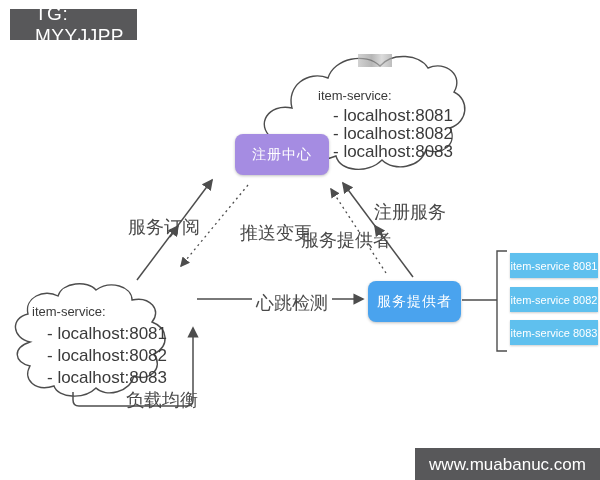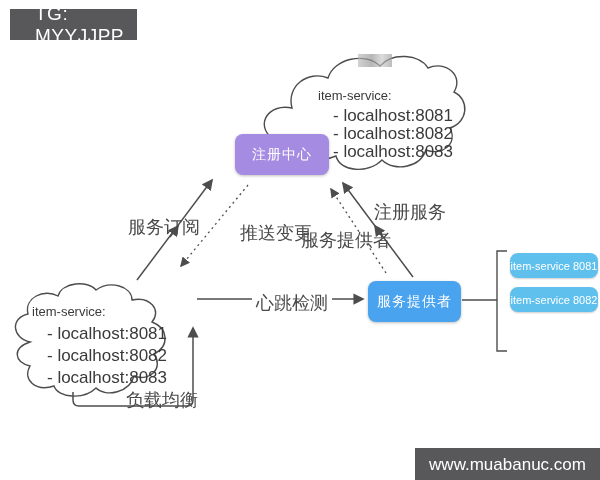--- a/index.html
+++ b/index.html
@@ -31,21 +31,21 @@
   .node{
     position:absolute;border-radius:8px;color:#fff;font-weight:normal;
     font-size:14px;display:flex;align-items:center;justify-content:center;
     letter-spacing:1px;box-shadow:0 1px 3px rgba(0,0,0,.25);
   }
   .node-registry{left:235px;top:134px;width:94px;height:41px;background:var(--registry,#a58ce2);}
   .node-consumer{left:105px;top:279px;width:91px;height:41px;background:var(--consumer,#2fb94d);}
   .node-provider{left:368px;top:281px;width:93px;height:41px;background:var(--provider,#4aa3ee);}
 
   .instance{
-    position:absolute;left:510px;width:88px;height:25px;border-radius:8px;
+    position:absolute;left:510px;width:88px;height:25px;border-radius:0;
     background:var(--instance,#5fc0ee);color:#fff;font-size:11px;
     display:flex;align-items:center;justify-content:center;
     box-shadow:0 1px 2px rgba(0,0,0,.2);white-space:nowrap;
   }
   .instance-1{top:253px}.instance-2{top:287px}.instance-3{top:320px}
 
   
   .edge-label{
     position:absolute;font-size:18px;color:var(--label,#4a4a4a);white-space:nowrap;
   }
@@ -111,20 +111,23 @@
   <div class="node node-provider">
       <span>服务提供者</span>
     </div>
 
   <div class="instance instance-1">
       <span>item-service 8081</span>
     </div>
   <div class="instance instance-2">
       <span>item-service 8082</span>
     </div>
+  <div class="instance instance-3">
+      <span>item-service 8083</span>
+    </div>
 
   <div class="edge-label lbl-subscribe">服务订阅</div>
   <div class="edge-label lbl-push">推送变更</div>
   <div class="edge-label lbl-register">注册服务</div>
   <div class="edge-label lbl-heartbeat">服务提供者</div>
   <div class="edge-label lbl-rpc">心跳检测</div>
   <div class="edge-label lbl-loadbalance">负载均衡</div>
 
   <div class="cloud-text cloud-top-text">
     <div class="title">item-service:</div>

